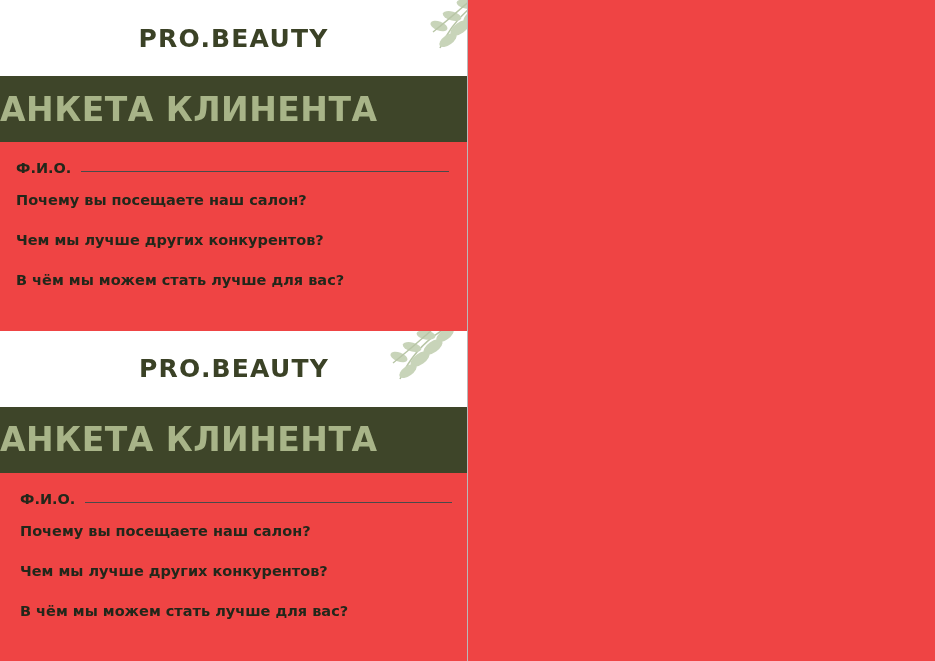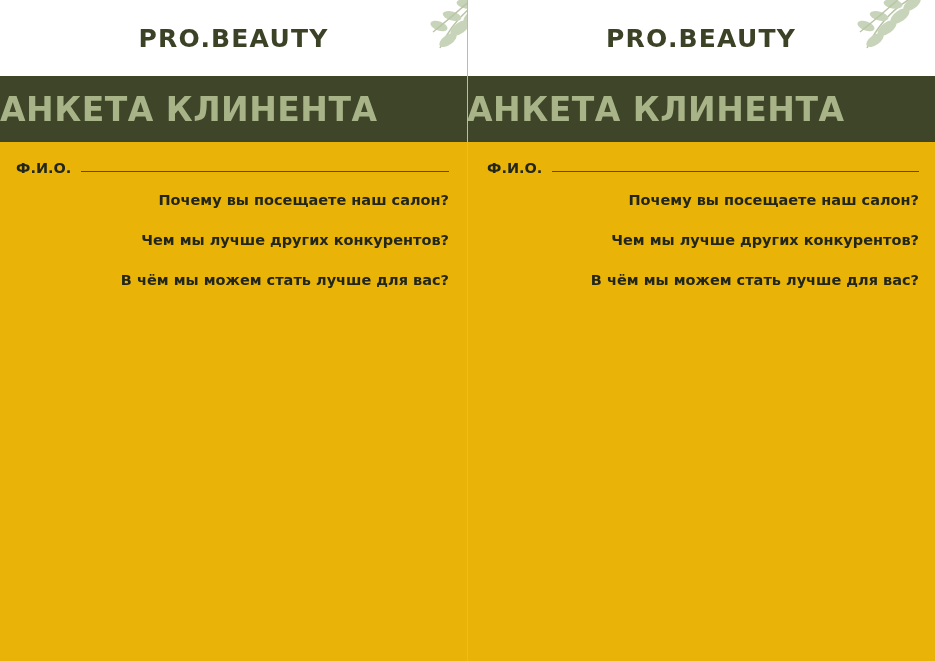--- a/index.html
+++ b/index.html
@@ -10,23 +10,23 @@
   body {
     width: 935px;
     height: 661px;
     overflow: hidden;
     font-family: "Liberation Sans", sans-serif;
   }
   .sheet {
     position: relative;
     width: 935px;
     height: 661px;
-    background: #eab308;
+    background: #ef4444;
     display: flex;
-    flex-direction: row;
+    flex-direction: column;
   }
   .divider {
     position: absolute;
     left: 467px;
     top: 0;
     width: 1px;
     height: 661px;
     background: #b9b9b9;
     z-index: 5;
   }
@@ -121,21 +121,20 @@
     background: #4a4a4a;
     margin-bottom: 4px;
   }
 
   .question-block {
     margin-bottom: 14px;
   }
   .question-block .q-label {
     display: block;
     margin-bottom: 7px;
-    text-align: right;
   }
   .lines {
     display: block;
   }
   .line {
     height: 1px;
     background: #6d6d6d;
     margin-bottom: 18px;
   }
   .line.last {

